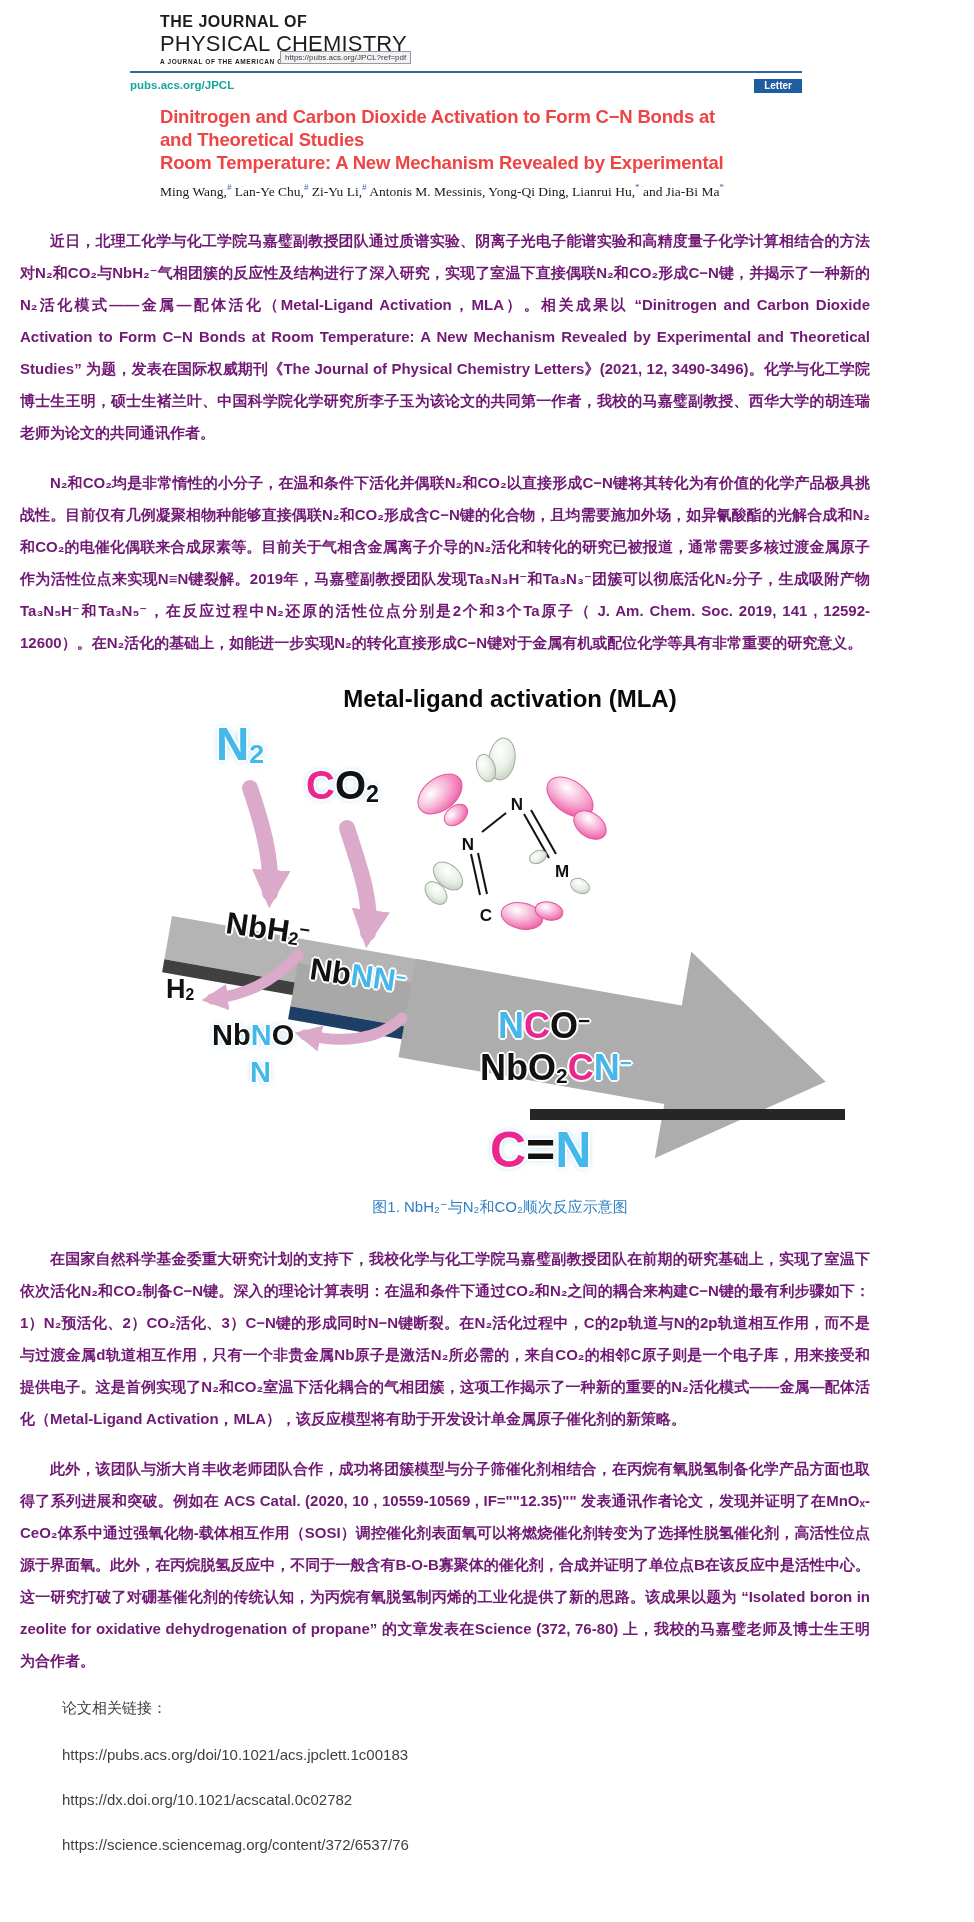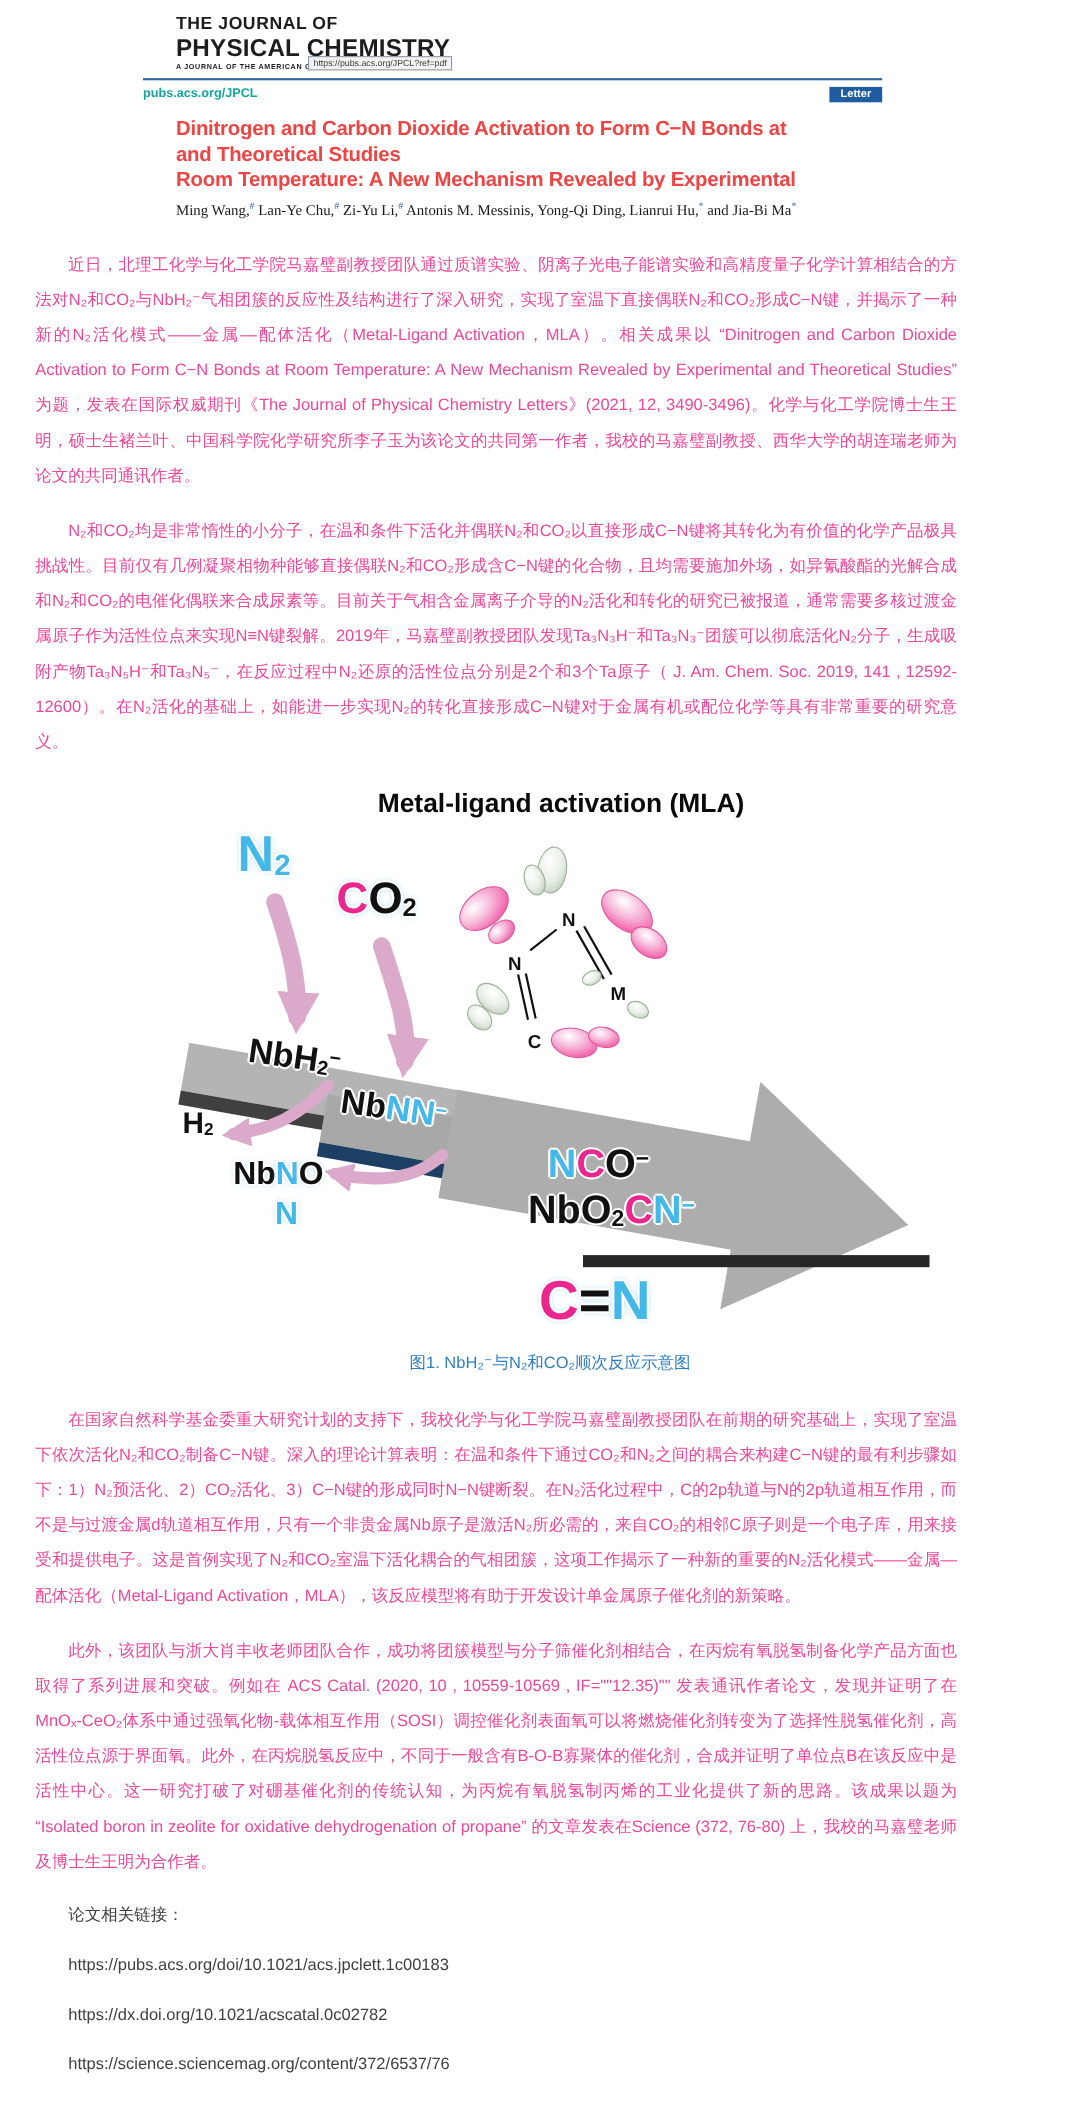--- a/index.html
+++ b/index.html
@@ -2,36 +2,36 @@
 <html><head>
 <meta charset="utf-8">
 <style>
   html,body{margin:0;padding:0;background:#ffffff;}
   .page{position:relative;width:900px;min-height:1922px;background:#fff;
         font-family:"Liberation Sans","DejaVu Sans",sans-serif;color:#3d3d3d;}
   
   .pdf-head{position:relative;padding-top:14px;}
   .logo{margin-left:160px;line-height:1;color:#1d1d1b;}
   .logo .l1{font-size:16px;font-weight:800;letter-spacing:.5px;}
-  .logo .l2{font-size:22px;font-weight:700;letter-spacing:.2px;margin-top:3px;}
+  .logo .l2{font-size:22px;font-weight:400;letter-spacing:.2px;margin-top:3px;}
   .logo .l3{font-size:37px;font-weight:800;letter-spacing:3px;color:#16a79c;margin-top:2px;}
   .logo .tagline{font-size:6.5px;font-weight:700;letter-spacing:.6px;margin-top:4px;color:#1d1d1b;}
   .tooltip{position:absolute;left:280px;top:51px;background:#f2f2f2;border:1px solid #8f9aa6;
            color:#3b3b3b;font-size:8px;padding:1px 4px;white-space:nowrap;z-index:5;}
   .rule{margin-left:130px;width:672px;height:2px;background:#31699e;margin-top:5px;}
   .head-row{margin-left:130px;width:672px;display:flex;justify-content:space-between;align-items:flex-start;margin-top:6px;}
   .site-link{color:#16a79c;font-size:11.5px;font-weight:600;}
   .badge{background:#1f5da0;color:#fff;font-size:10px;font-weight:700;padding:1px 10px 2px 10px;text-align:right;}
   
   .title{margin:12px 60px 0 160px;color:#ef4444;font-size:18.5px;font-weight:700;line-height:23px;letter-spacing:-.2px;}
   .authors{margin:8px 60px 0 160px;font-family:"Liberation Serif","DejaVu Serif",serif;
            font-size:13.5px;color:#1a1a1a;}
   .authors .mark{color:#3a66b0;font-size:9px;vertical-align:super;}
   
-  .body-text{margin:0 30px 0 32px;font-size:15px;line-height:32px;color:#ec4899;text-align:justify;}
+  .body-text{margin:0 30px 0 20px;font-size:15px;line-height:32px;color:#701a75;text-align:justify;font-weight:bold;}
   .body-text p{margin:0;text-indent:2em;}
   .body-text p.p1{margin-top:26px;}
   .body-text p + p{margin-top:18px;}
   
   .figure{position:relative;margin:14px 0 0 150px;width:700px;height:515px;}
   .figure svg{position:absolute;left:0;top:0;}
   .fig-label{position:absolute;font-weight:800;line-height:1;white-space:nowrap;color:#111;}
   .halo{text-shadow:-2px 0 0 #fff,2px 0 0 #fff,0 -2px 0 #fff,0 2px 0 #fff,
         -1px -1px 0 #fff,1px -1px 0 #fff,-1px 1px 0 #fff,1px 1px 0 #fff;}
   .glow{text-shadow:-2px 0 0 #fff,2px 0 0 #fff,0 -2px 0 #fff,0 2px 0 #fff,

